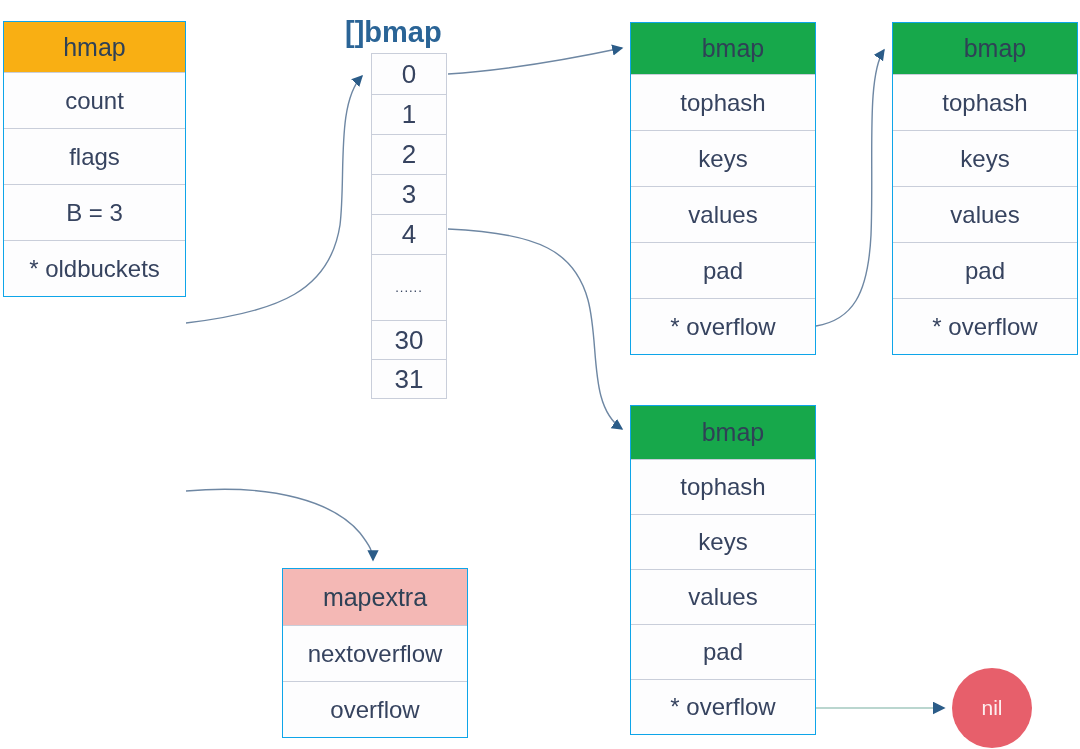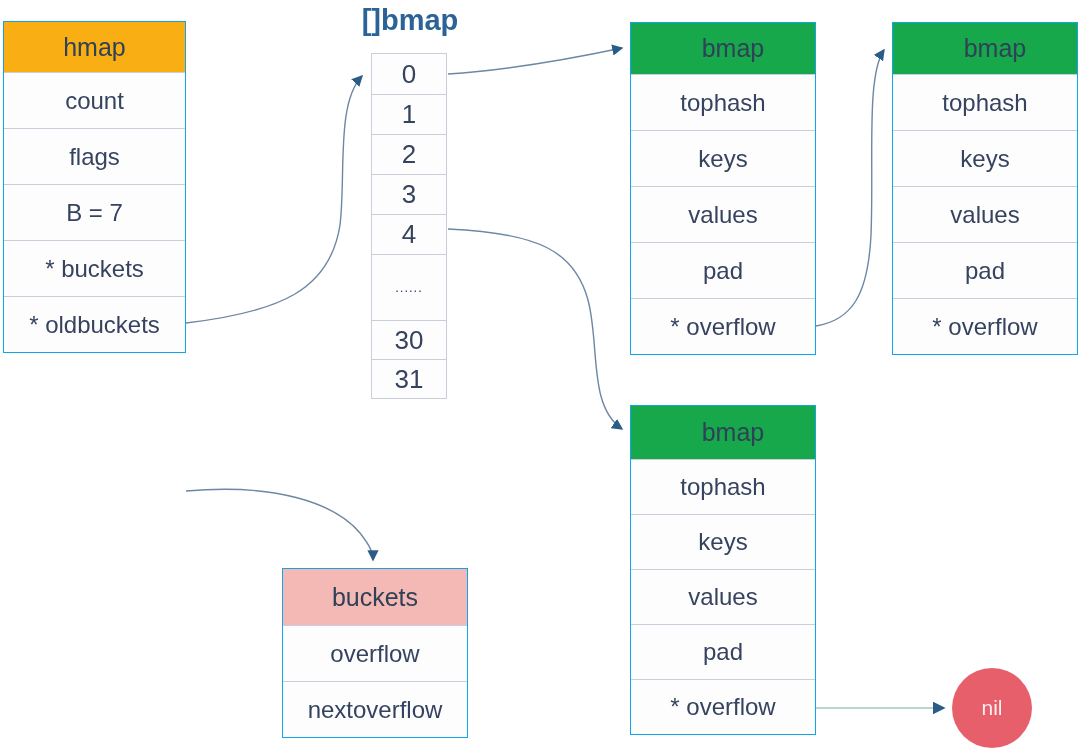--- a/index.html
+++ b/index.html
@@ -45,21 +45,21 @@
     box-sizing:border-box;
     background:#FDFDFE;
   }
   .acell:first-child{border-top:none;}
   .acell.dots{font-size:13px;letter-spacing:1px;color:#36435F;}
   .array-title{
     position:absolute;
     font-size:29px;
     font-weight:bold;
     color:#2A6496;
-    text-align:center;
+    margin-top:12px;
   }
   .nil{
     position:absolute;
     border-radius:50%;
     background:#E75F6B;
     color:#FDEFEF;
     display:flex;align-items:center;justify-content:center;
     font-size:21px;
   }
   svg.overlay{
@@ -83,22 +83,21 @@
     <path d="M 448 229 C 540 233, 575 252, 588 300 C 600 345, 588 406, 622 429" fill="none" stroke="#6E87A3" stroke-width="1.4" marker-end="url(#arr)"></path>
     <path d="M 816 326 C 852 320, 868 295, 871 235 C 874 160, 866 76, 884 50" fill="none" stroke="#6E87A3" stroke-width="1.4" marker-end="url(#arr)"></path>
     <path d="M 186 491 C 275 483, 335 503, 360 533 C 370 546, 373 552, 373 560" fill="none" stroke="#6E87A3" stroke-width="1.4" marker-end="url(#arr)"></path>
     <path d="M 816 708 L 944 708" fill="none" stroke="#A3C8BF" stroke-width="1.6" marker-end="url(#arr)"></path>
   </svg>
 
   <div class="table" style="left:3px;top:21px;width:183px">
     <div class="thead orange" style="height:50px">hmap</div>
     <div class="trow" style="height:56px">count</div>
     <div class="trow" style="height:56px">flags</div>
-    <div class="trow" style="height:56px">B = 7</div>
-    <div class="trow" style="height:56px">* buckets</div>
+    <div class="trow" style="height:56px">B = 3</div>
     <div class="trow" style="height:56px">* oldbuckets</div>
   </div>
 
   <div class="array-title" style="left:345px;top:4px;width:130px">[]bmap</div>
 
   <div class="array" style="left:371px;top:53px;width:76px">
     <div class="acell" style="height:40px">0</div>
     <div class="acell" style="height:40px">1</div>
     <div class="acell" style="height:40px">2</div>
     <div class="acell" style="height:40px">3</div>
@@ -129,20 +128,20 @@
   <div class="table" style="left:630px;top:405px;width:186px">
     <div class="thead green" style="height:53px">bmap</div>
     <div class="trow" style="height:55px">tophash</div>
     <div class="trow" style="height:55px">keys</div>
     <div class="trow" style="height:55px">values</div>
     <div class="trow" style="height:55px">pad</div>
     <div class="trow" style="height:55px">* overflow</div>
   </div>
 
   <div class="table" style="left:282px;top:568px;width:186px">
-    <div class="thead pink" style="height:56px">buckets</div>
+    <div class="thead pink" style="height:56px">mapextra</div>
+    <div class="trow" style="height:56px">nextoverflow</div>
     <div class="trow" style="height:56px">overflow</div>
-    <div class="trow" style="height:56px">nextoverflow</div>
   </div>
 
   <div class="nil" style="left:952px;top:668px;width:80px;height:80px">nil</div>
 
 </div>
 
 </body></html>

